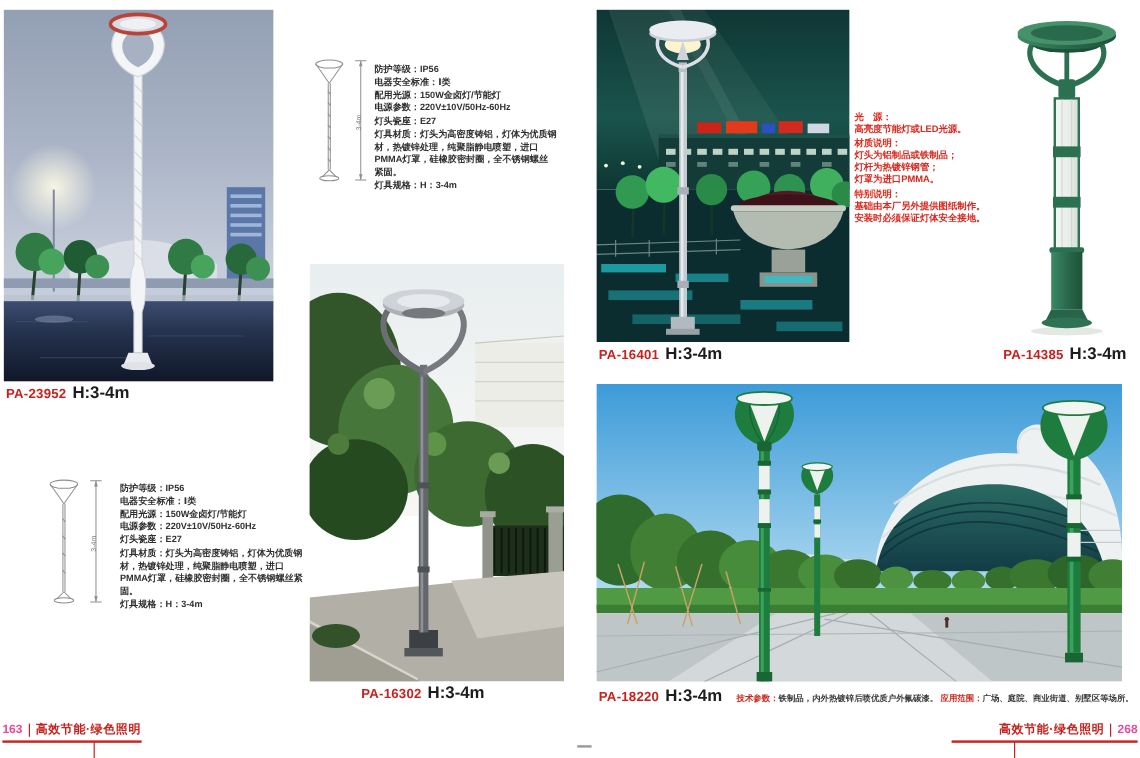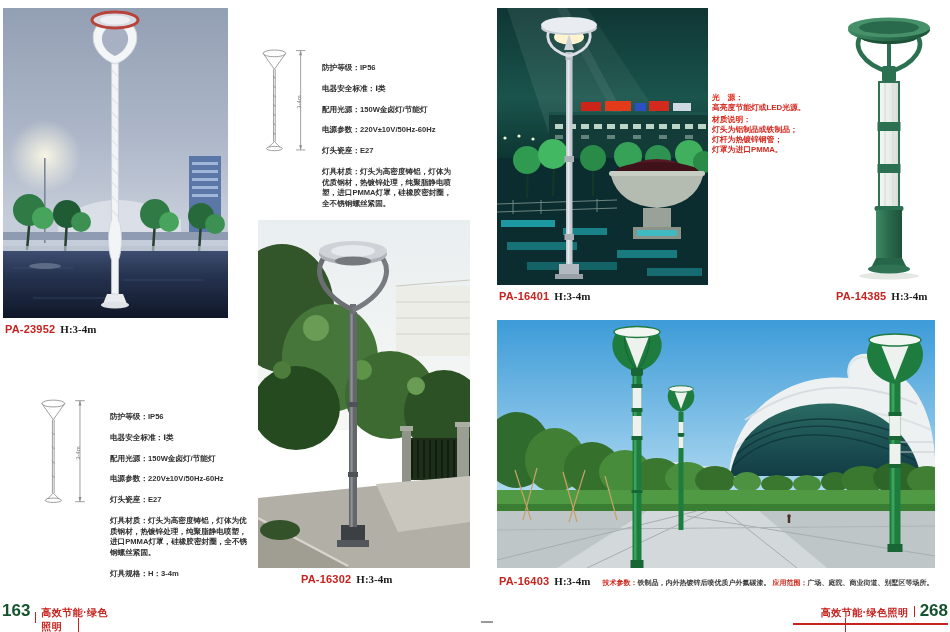--- a/index.html
+++ b/index.html
@@ -3,32 +3,32 @@
 <meta charset="utf-8">
 <style>
   html,body{margin:0;padding:0;background:#fff;}
   .page{position:relative;width:950px;height:632px;background:#ffffff;overflow:hidden;
         font-family:"Liberation Sans","DejaVu Sans",sans-serif;}
   figure.photo{position:absolute;margin:0;padding:0;}
   figure.photo svg{display:block;}
   .sketch{position:absolute;}
   .caption{position:absolute;white-space:nowrap;line-height:1;}
   .caption .model{color:#c6231f;font-weight:bold;font-size:11px;letter-spacing:.2px;}
-  .caption .size{color:#1c1c1c;font-weight:bold;font-size:11px;margin-left:5px;font-family:Liberation Serif, serif;}
+  .caption .size{color:#1c1c1c;font-weight:bold;font-size:14px;margin-left:5px;}
   .caption .tech-label{color:#cc2a1e;font-weight:bold;font-size:7px;margin-left:12px;}
   .caption .tech-text{color:#3c3c3c;font-weight:bold;font-size:7px;}
   .caption .scope-label{color:#cc2a1e;font-weight:bold;font-size:7px;margin-left:2px;}
   .spec{position:absolute;font-size:7.6px;line-height:1.42;color:#303030;font-weight:bold;}
-  .spec .spec-line{margin:10px;}
+  .spec .spec-line{margin:0;}
   .notes{position:absolute;font-size:7.8px;line-height:1.32;color:#d6281e;width:124px;}
   .notes .nt{font-weight:bold;color:#e02818;}
   .notes .nb{font-weight:bold;white-space:pre-line;margin-bottom:1px;}
   .footer{position:absolute;display:flex;align-items:baseline;gap:5px;
           border-bottom:2px solid #c6231f;padding-bottom:2px;}
-  .footer .pagenum{font-size:17px;font-weight:bold;color:#14532d;}
+  .footer .pagenum{font-size:10px;font-weight:bold;color:#ec4899;}
   .footer .slogan{font-size:10px;font-weight:bold;color:#c6231f;letter-spacing:.5px;}
   .fdiv{width:1px;height:11px;background:#c6231f;align-self:center;}
   .fline{position:absolute;width:1px;background:#c6231f;}
   .fold-mark{position:absolute;background:#9a9a9a;}
 </style>
 </head>
 <body>
 
 <div class="page">
 
@@ -361,20 +361,25 @@
   <div class="notes" style="left:712px;top:93px;">
     <div>
       <div class="nt">光　源：</div>
       <div class="nb">高亮度节能灯或LED光源。</div>
     </div>
     <div>
       <div class="nt">材质说明：</div>
       <div class="nb">灯头为铝制品或铁制品；
 灯杆为热镀锌钢管；
 灯罩为进口PMMA。</div>
+    </div>
+    <div>
+      <div class="nt">特别说明：</div>
+      <div class="nb">基础由本厂另外提供图纸制作。
+安装时必须保证灯体安全接地。</div>
     </div>
   </div>
 
   <figure class="photo" style="left:832px;top:8px;width:114px;height:277px;position:absolute;">
     <svg width="100%" height="100%" viewBox="0 0 114 277" preserveAspectRatio="none">
       <defs>
         <linearGradient id="p5g" x1="0" x2="1" y1="0" y2="0">
           <stop offset="0" stop-color="#3c8a64"></stop>
             <stop offset=".5" stop-color="#2a6a4c"></stop>
             <stop offset="1" stop-color="#1d5238"></stop>
@@ -506,21 +511,21 @@
       <rect x="391.5" y="92" width="13" height="4" fill="#176634"></rect>
         <rect x="391.5" y="116" width="13" height="4" fill="#176634"></rect>
       <rect x="391.5" y="144" width="13" height="4" fill="#176634"></rect>
       <rect x="390.5" y="224" width="15" height="8" fill="#176634"></rect>
       <path d="M398,64 C371,58 364,34 375,20 L421,20 C432,34 425,58 398,64 Z" fill="#1e7c3e"></path>
       <path d="M383,22 L398,60 L413,22 Z" fill="#eef2ee"></path>
       <ellipse cx="398" cy="20" rx="26" ry="6" fill="#f2f6f2" stroke="#1e7c3e" stroke-width="1.5"></ellipse>
     </svg>
   </figure>
   <div class="caption" style="left:499px;top:572px;">
-    <span class="model">PA-16403</span><span class="size">H:3-4m</span><span class="tech-label">技术参数：</span><span class="tech-text">铁制品，内外热镀锌后喷优质户外氟碳漆。</span><span class="scope-label">应用范围：</span><span class="tech-text">广场、庭院、商业街道、别墅区等场所。</span>
+    <span class="model">PA-18220</span><span class="size">H:3-4m</span><span class="tech-label">技术参数：</span><span class="tech-text">铁制品，内外热镀锌后喷优质户外氟碳漆。</span><span class="scope-label">应用范围：</span><span class="tech-text">广场、庭院、商业街道、别墅区等场所。</span>
   </div>
 
   <div class="footer" style="left:2px;top:601px;width:116px;">
     <span class="pagenum">163</span>
     <span class="fdiv"></span>
     <span class="slogan">高效节能·绿色照明</span>
   </div>
   <div class="fline" style="left:78px;top:618px;height:14px;"></div>
 
   <div class="footer" style="left:793px;top:601px;width:155px;justify-content:flex-end;">

